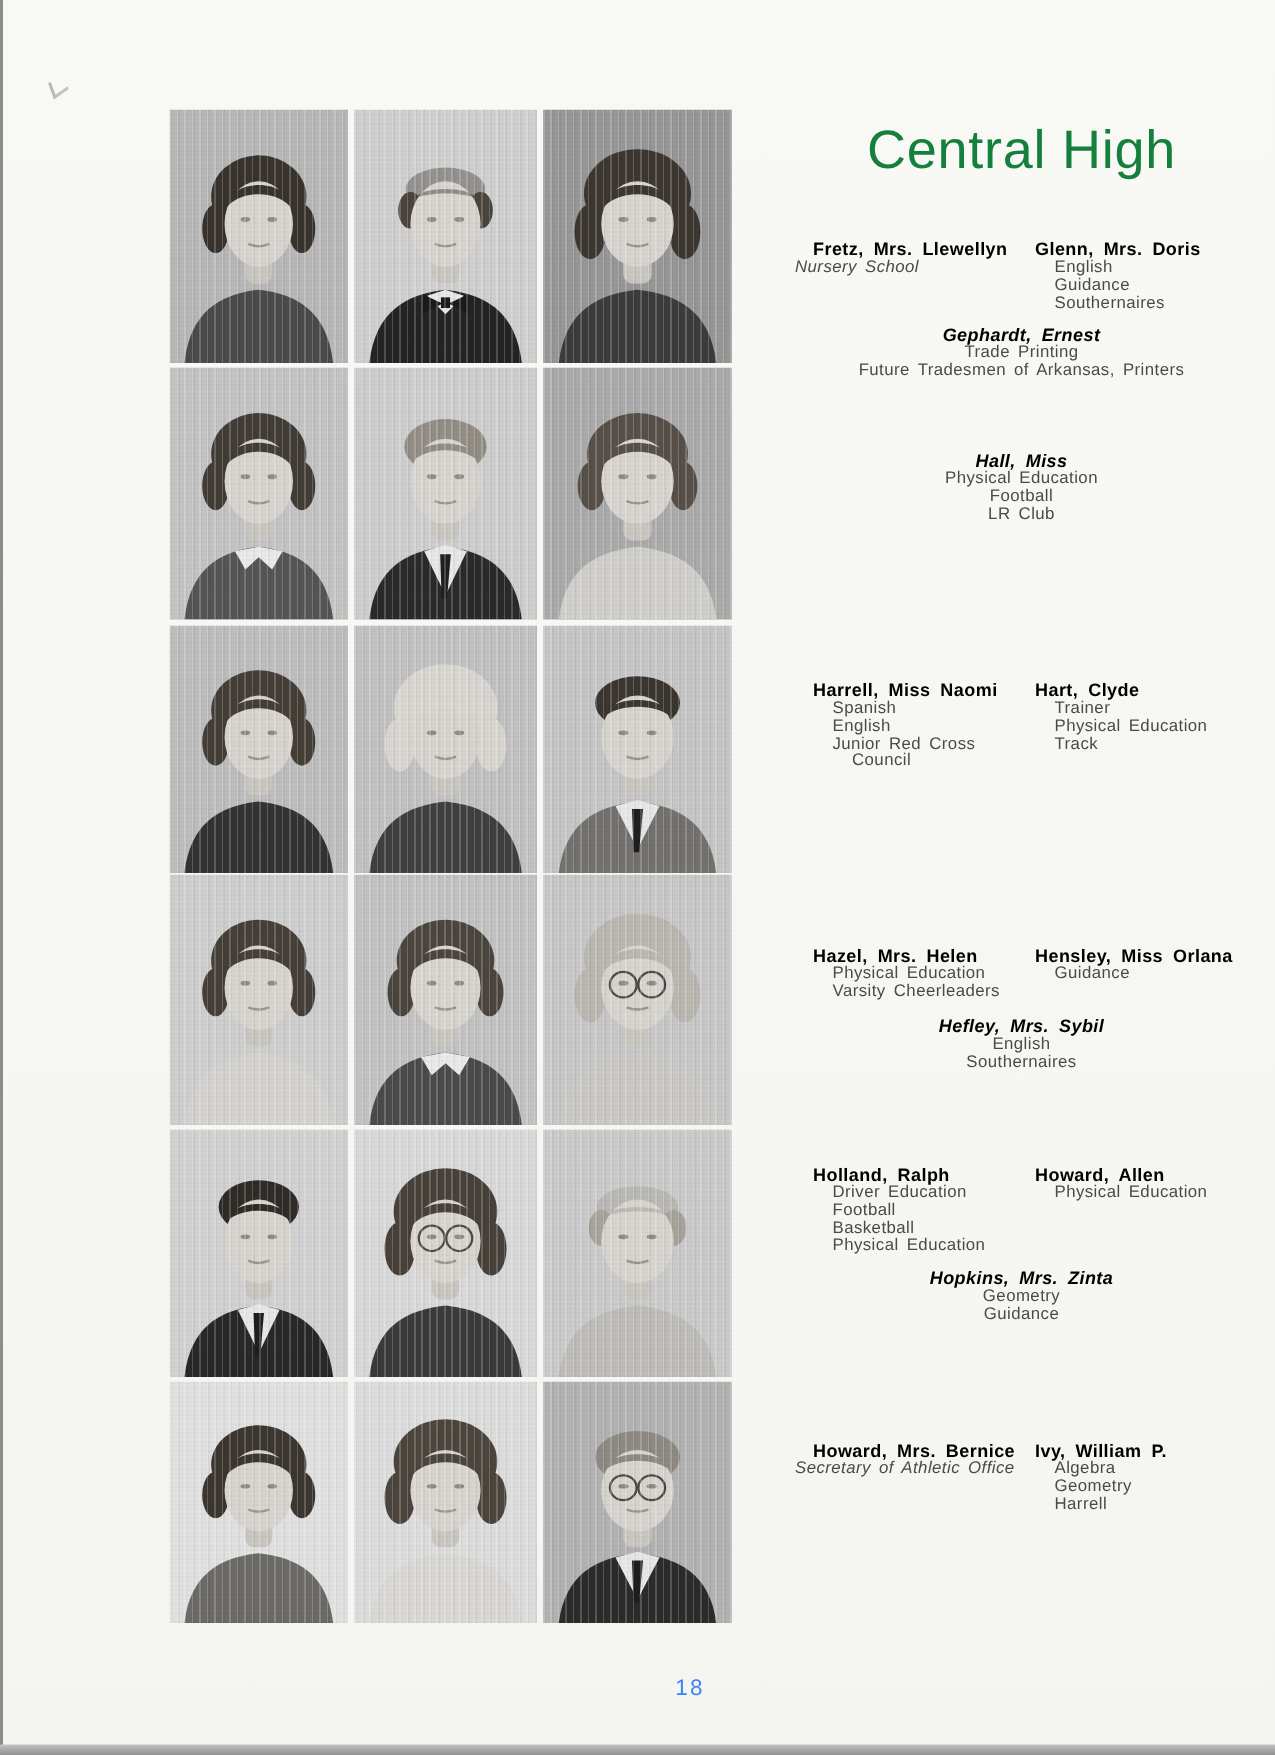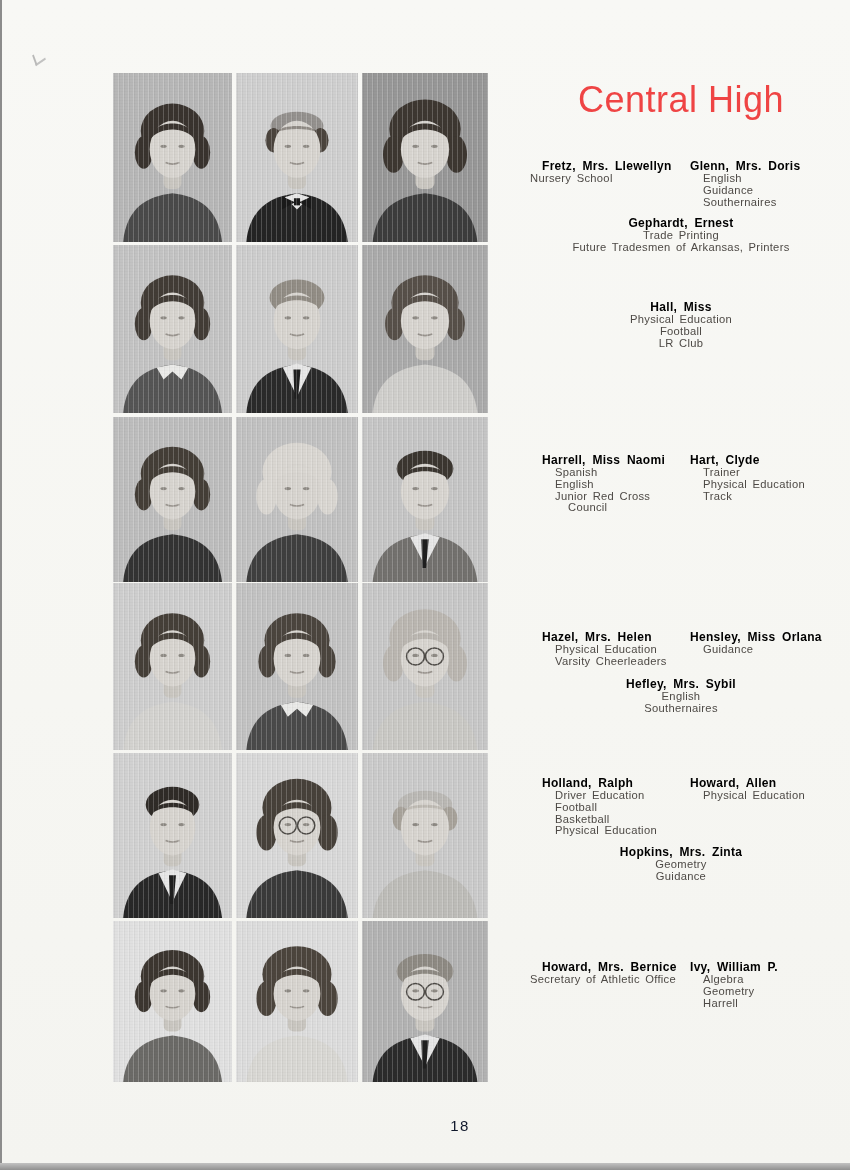--- a/index.html
+++ b/index.html
@@ -7,36 +7,36 @@
     width:850px;height:1170px;position:relative;overflow:hidden;
     background:linear-gradient(180deg,#f8f8f5 0%,#f6f6f2 60%,#f4f4f0 100%);
     font-family:"Liberation Sans",sans-serif;
   }
   .scan-edge-left{position:absolute;left:0;top:0;width:2px;height:1170px;background:#8c8c8c;}
   .scan-edge-bottom{position:absolute;left:0;top:1163px;width:850px;height:7px;
     background:linear-gradient(180deg,#c2c2c2,#909090);}
   .scan-mark{position:absolute;left:33px;top:52px;width:10px;height:9px;
     border-left:2px solid #aaa;border-bottom:2px solid #b5b5b5;transform:rotate(-35deg) skewX(-15deg);opacity:.8;}
   .page-title{position:absolute;left:530px;top:79px;width:302px;margin:0;text-align:center;
-    font-size:36px;font-weight:400;color:#ef4444;letter-spacing:.5px;white-space:nowrap;}
+    font-size:36px;font-weight:400;color:#15803d;letter-spacing:.5px;white-space:nowrap;}
   .page-number{position:absolute;left:438px;top:1117px;width:44px;text-align:center;
-    font-size:15px;color:#0f172a;letter-spacing:1.5px;}
+    font-size:15px;color:#3b82f6;letter-spacing:1.5px;}
   
   .section{position:absolute;left:530px;width:302px;}
   .pair{position:relative;}
   .entry{position:absolute;top:0;}
   .entry.left{left:12px;width:152px;}
   .entry.right{left:160px;width:142px;}
   .entry.center{position:static;width:100%;text-align:center;}
   .fname{font-weight:bold;font-size:12px;line-height:12px;color:#000000;
     letter-spacing:.3px;word-spacing:3px;margin-bottom:1px;white-space:nowrap;}
-  .entry.center .fname{white-space:normal;}
+  .entry.center .fname{white-space:normal;font-style:italic;}
   .fdetail{font-size:11.2px;line-height:11.8px;color:#4d4945;letter-spacing:.3px;word-spacing:2px;}
   .fdetail.ind{padding-left:26px;text-indent:-13px;}
-  .fdetail.flush{padding-left:4px;text-indent:-16px;}
+  .fdetail.flush{padding-left:4px;text-indent:-16px;font-style:italic;}
   
   .photo-cell{position:absolute;box-shadow:inset 0 0 0 1px rgba(0,0,0,.10), inset 0 0 14px rgba(0,0,0,.08);}
   .photo-cell svg{display:block;width:100%;height:100%;}
   .photo-cell::after{content:"";position:absolute;left:0;top:0;right:0;bottom:0;pointer-events:none;
     background:
       repeating-linear-gradient(90deg, rgba(255,255,255,.20) 0 1px, rgba(0,0,0,.04) 1px 2px, rgba(255,255,255,0) 2px 5px),
       repeating-linear-gradient(0deg, rgba(0,0,0,.02) 0 1px, rgba(255,255,255,0) 1px 3px);}
 </style>
 </head>
 <body>

